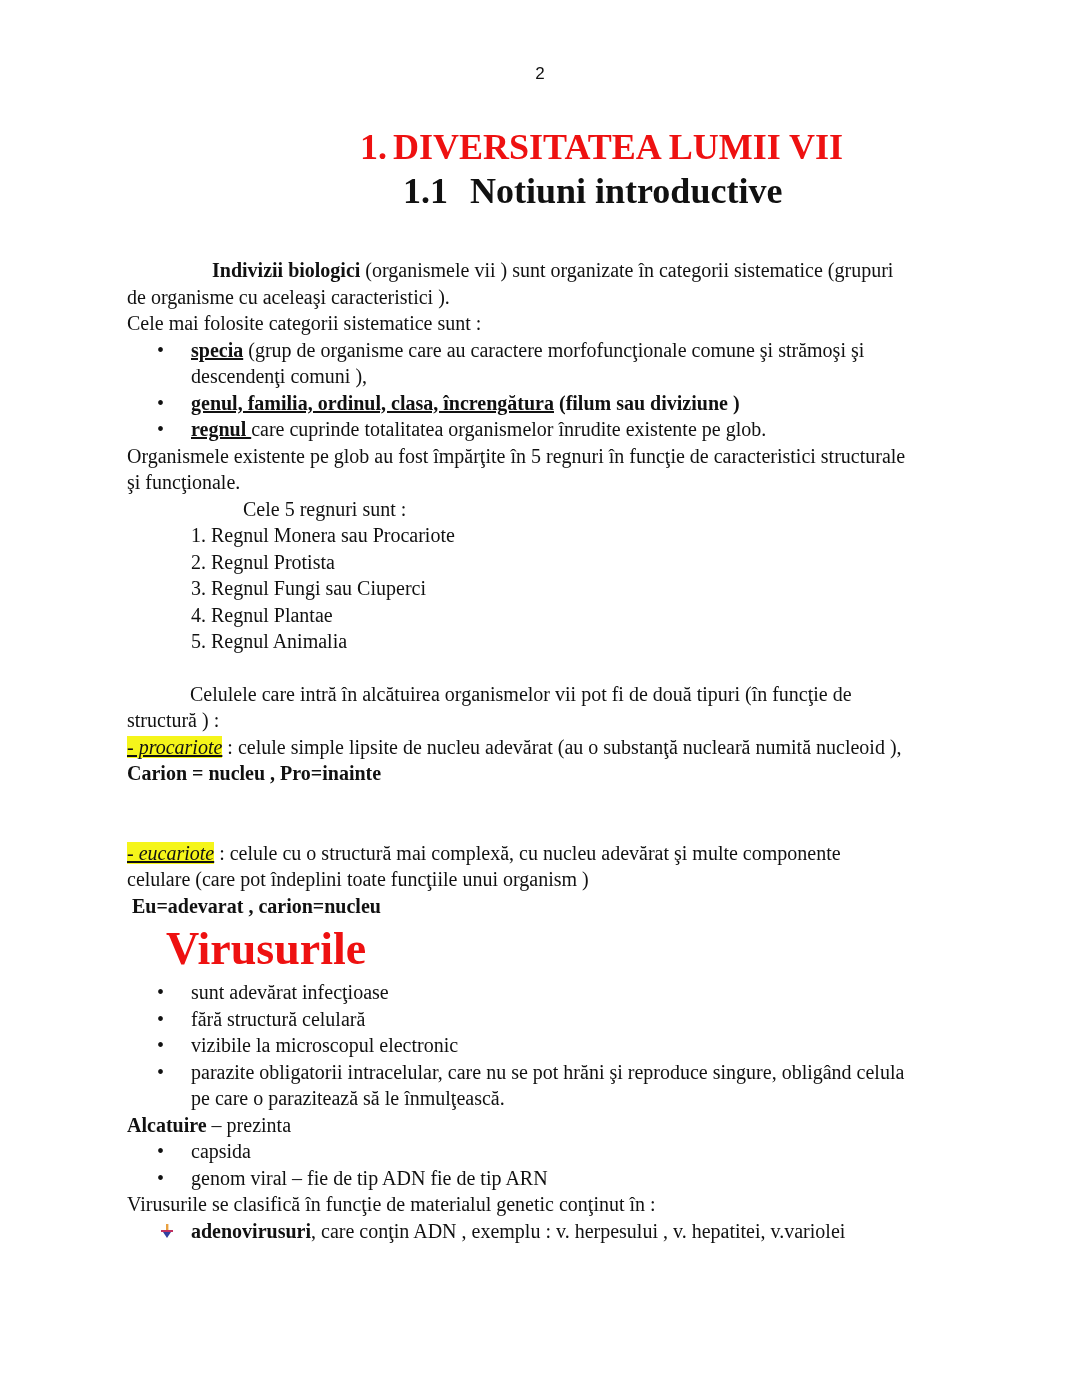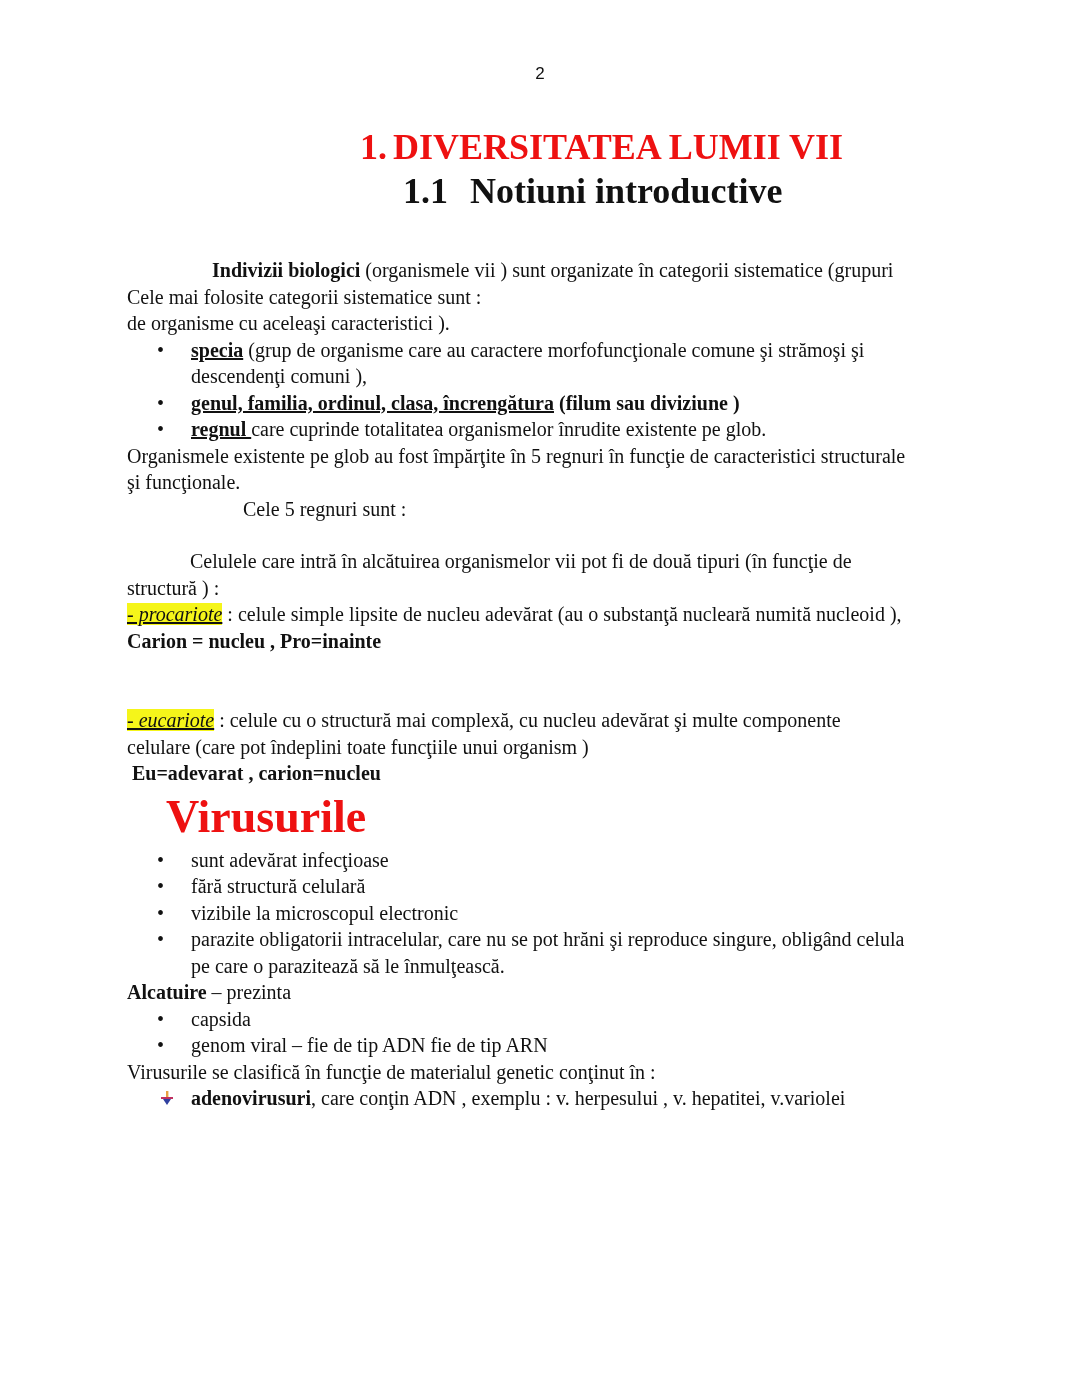--- a/index.html
+++ b/index.html
@@ -30,32 +30,39 @@
 
 <div class="h1">
   <span class="num">1.</span><span>DIVERSITATEA LUMII VII</span>
 </div>
 <div class="h2">
   <span class="num">1.1</span><span>Notiuni introductive</span>
 </div>
 
 <div class="body-text" style="top:257px;">
   <div class="line" style="padding-left:85px;"><span class="b">Indivizii biologici</span><span> (organismele vii ) sunt organizate în categorii sistematice (grupuri</span></div>
+  <div class="line">de  organisme cu aceleaşi caracteristici ).</div>
   <div class="line">Cele mai folosite categorii sistematice sunt :</div>
-  <div class="line">de  organisme cu aceleaşi caracteristici ).</div>
 
   <ul class="bullets">
     <li><span class="dot">•</span><span class="b u">specia</span><span> (grup de organisme care au caractere morfofuncţionale comune şi strămoşi şi</span><br><span>descendenţi comuni ),</span></li>
     <li><span class="dot">•</span><span class="b u">genul, familia, ordinul, clasa, încrengătura</span><span class="b"> (filum sau diviziune )</span></li>
     <li><span class="dot">•</span><span class="b u">regnul </span><span>care cuprinde totalitatea organismelor înrudite existente pe glob.</span></li>
   </ul>
 
   <div class="line">Organismele existente pe glob au fost împărţite în 5 regnuri în funcţie de caracteristici structurale</div>
   <div class="line">şi funcţionale.</div>
   <div class="line" style="padding-left:116px;">Cele 5 regnuri sunt :</div>
+  <div class="numlist">
+    <div class="line">1. Regnul Monera sau Procariote</div>
+    <div class="line">2. Regnul Protista</div>
+    <div class="line">3. Regnul Fungi sau Ciuperci</div>
+    <div class="line">4. Regnul Plantae</div>
+    <div class="line">5. Regnul Animalia</div>
+  </div>
 
   <div style="height:26px;"></div>
   <div class="line" style="padding-left:63px;">Celulele care intră în alcătuirea organismelor vii pot fi de două tipuri (în funcţie de</div>
   <div class="line">structură ) :</div>
   <div class="line"><span class="hl">- procariote</span><span> : celule simple lipsite de nucleu adevărat (au o substanţă nucleară numită nucleoid ),</span></div>
   <div class="line b">Carion = nucleu , Pro=inainte</div>
 
   <div style="height:53px;"></div>
   <div class="line"><span class="hl">- eucariote</span><span> : celule cu o structură mai complexă, cu nucleu adevărat şi multe componente</span></div>
   <div class="line">celulare (care pot îndeplini toate funcţiile unui organism )</div>

